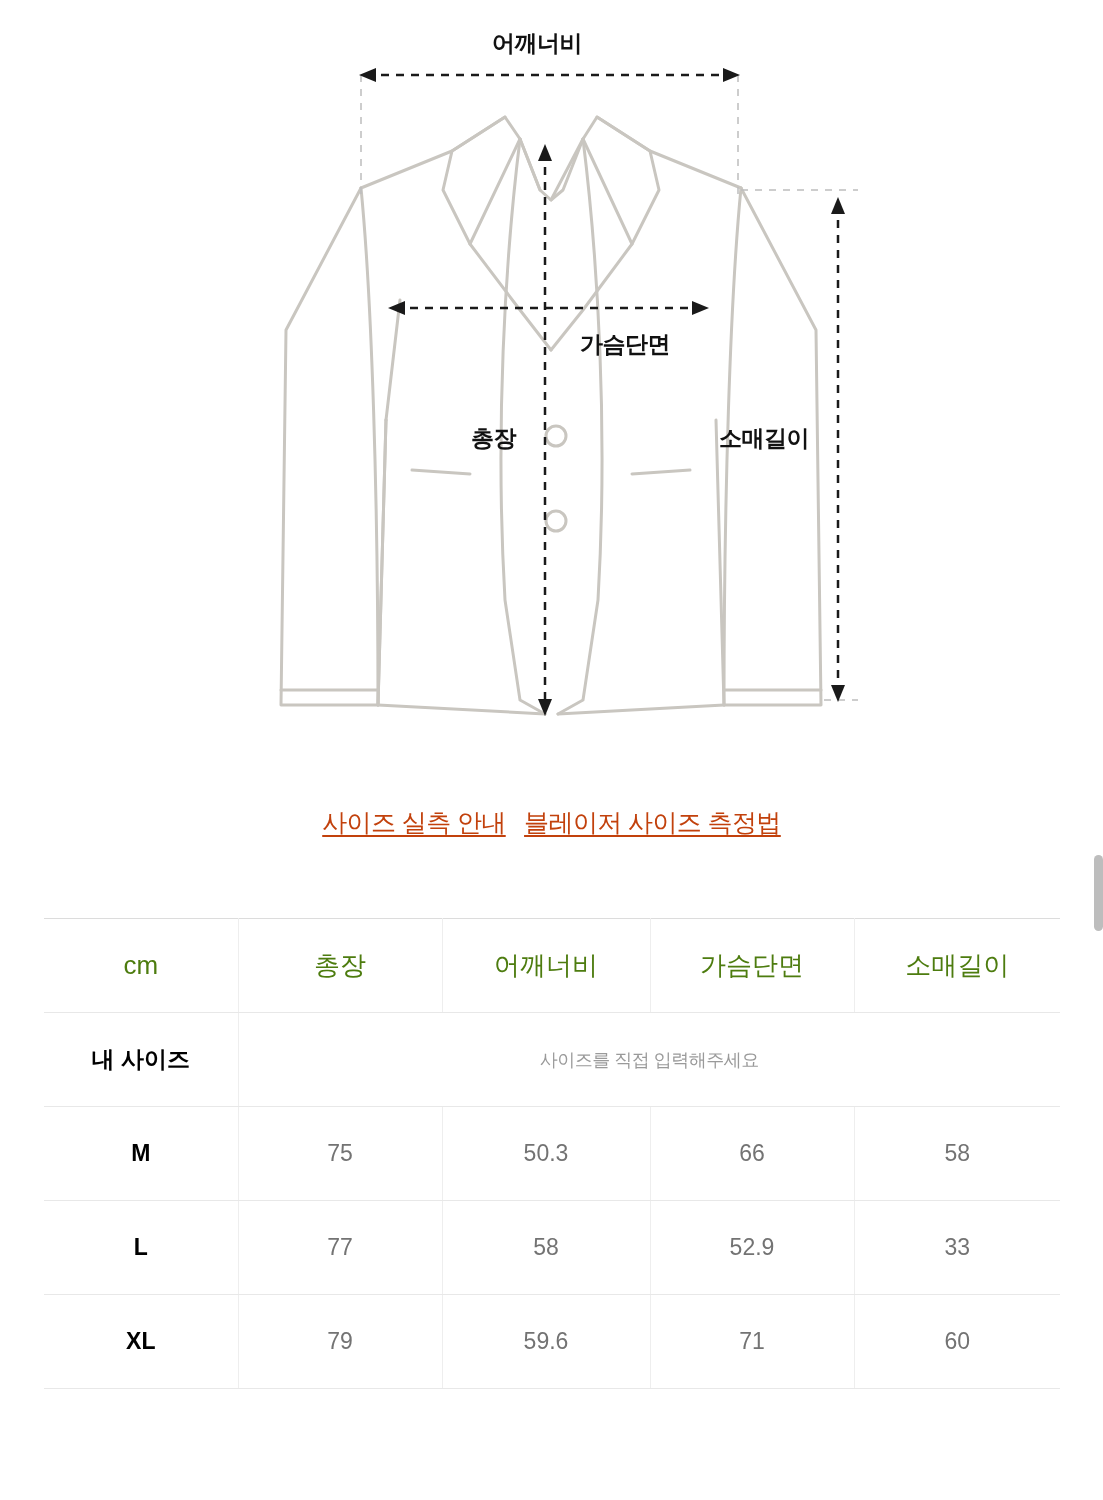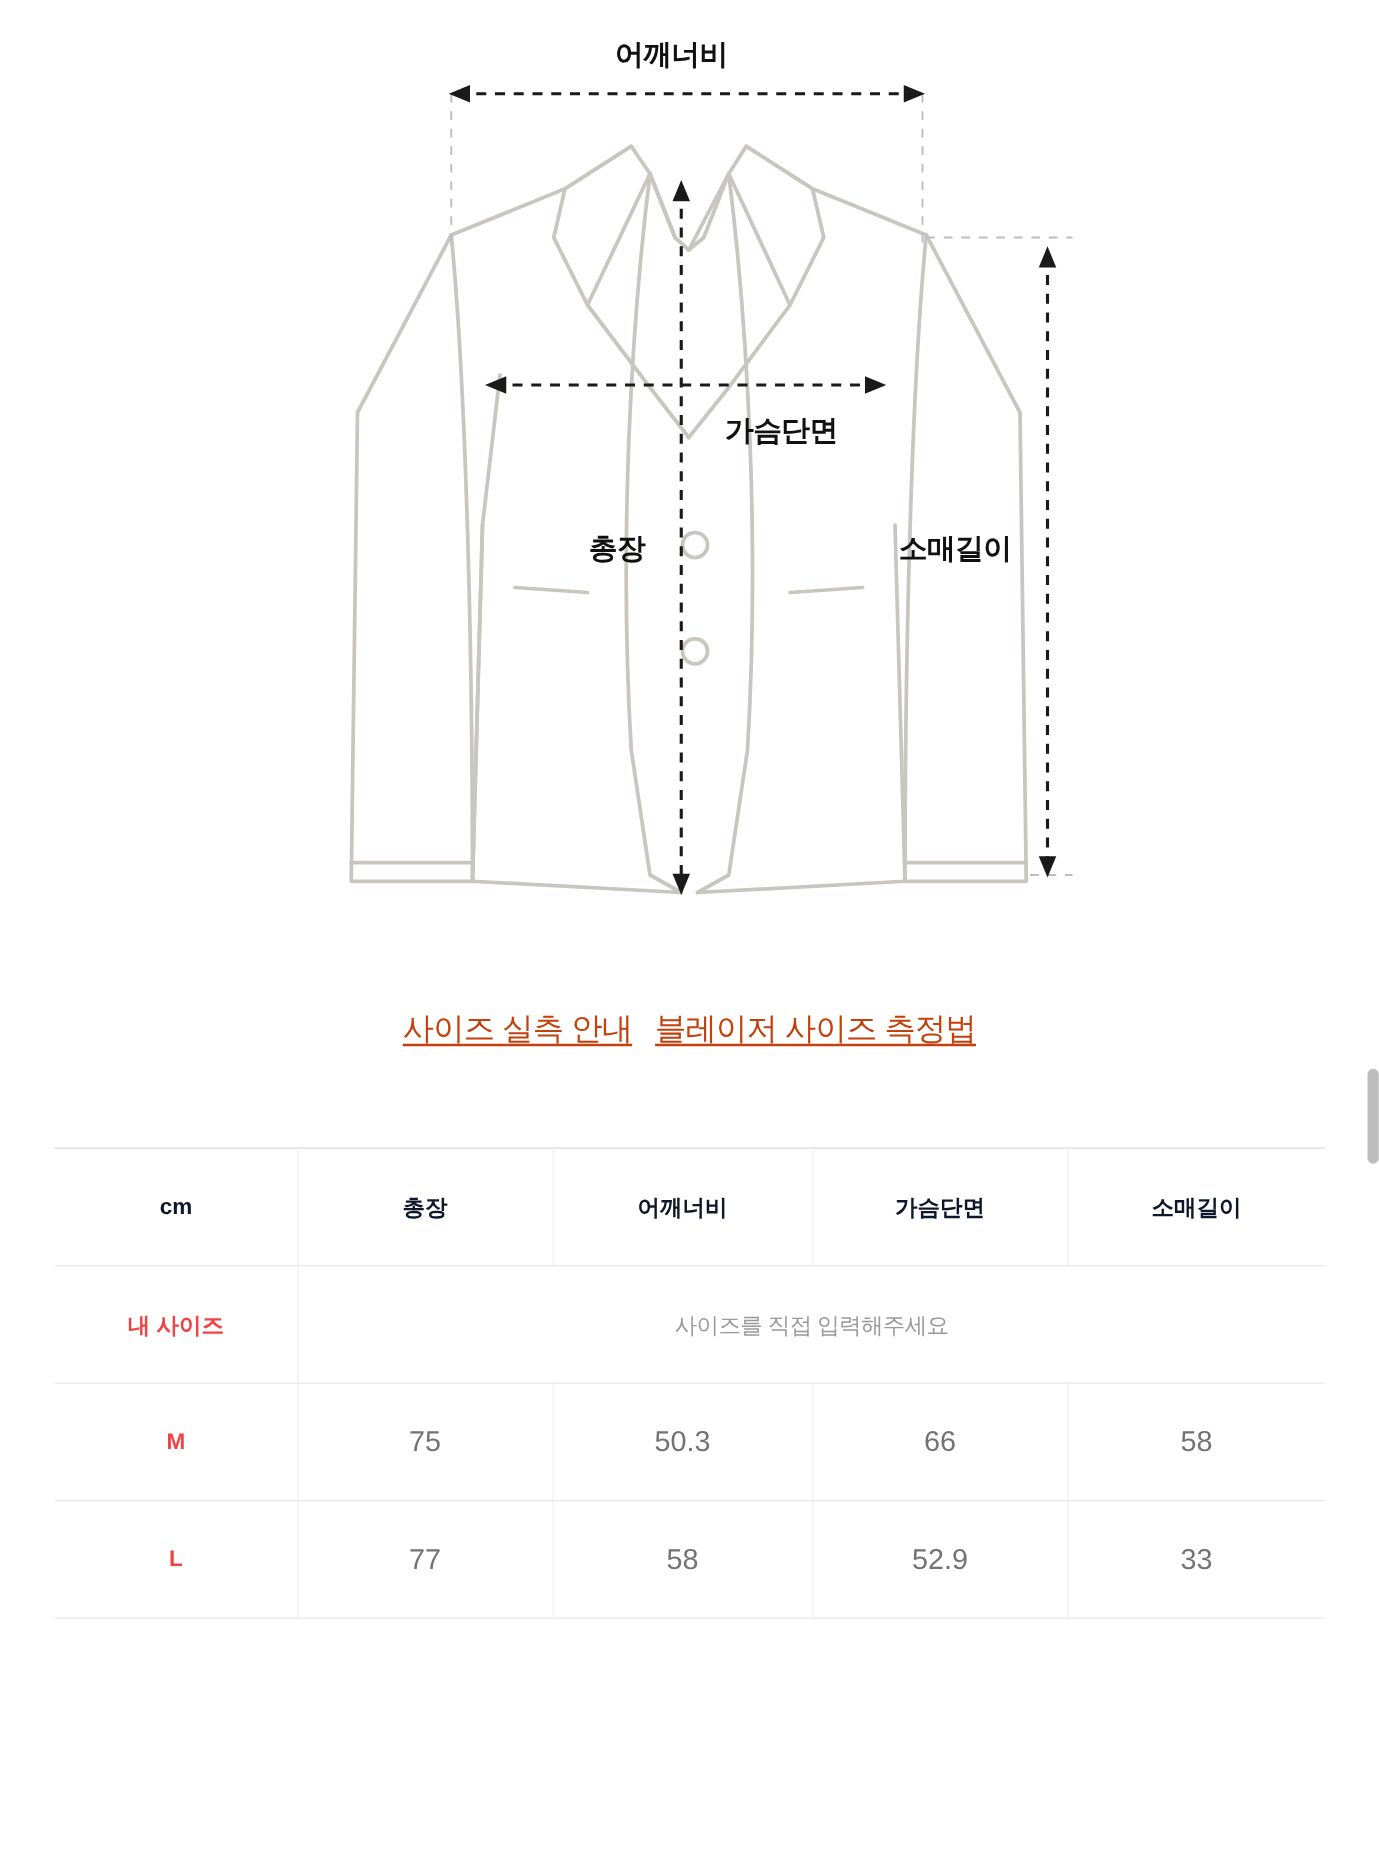--- a/index.html
+++ b/index.html
@@ -79,28 +79,28 @@
     border-left: 1px solid #eeeeee;
     border-right: 1px solid #eeeeee;
     height: 91px;
     text-align: center;
     vertical-align: middle;
     font-weight: normal;
     font-size: 26px;
   }
   .size-table tr.head th {
     border-top: 1px solid #dcdcdc;
-    color: #0f172a;
+    color: #4d7c0f;
+    font-weight: normal;
+    font-size: 26px;
+  }
+  .size-table td.rowhead {
+    color: #000000;
     font-weight: bold;
-    font-size: 18px;
-  }
-  .size-table td.rowhead {
-    color: #ef4444;
-    font-weight: bold;
-    font-size: 18px;
+    font-size: 23px;
   }
   .size-table td.val {
     color: #737373;
     font-size: 23px;
   }
   .size-table td.mysize-input {
     color: #9a9a9a;
     font-size: 18px;
     text-align: center;
     letter-spacing: -0.5px;
@@ -249,17 +249,24 @@
     </tr>
 
     <tr>
       <td class="rowhead">L</td>
       <td class="val">77</td>
       <td class="val">58</td>
       <td class="val">52.9</td>
       <td class="val">33</td>
     </tr>
 
+    <tr>
+      <td class="rowhead">XL</td>
+      <td class="val">79</td>
+      <td class="val">59.6</td>
+      <td class="val">71</td>
+      <td class="val">60</td>
+    </tr>
 
   </tbody>
 </table>
 
 <div class="scroll-nub"></div>
 
 </body></html>

